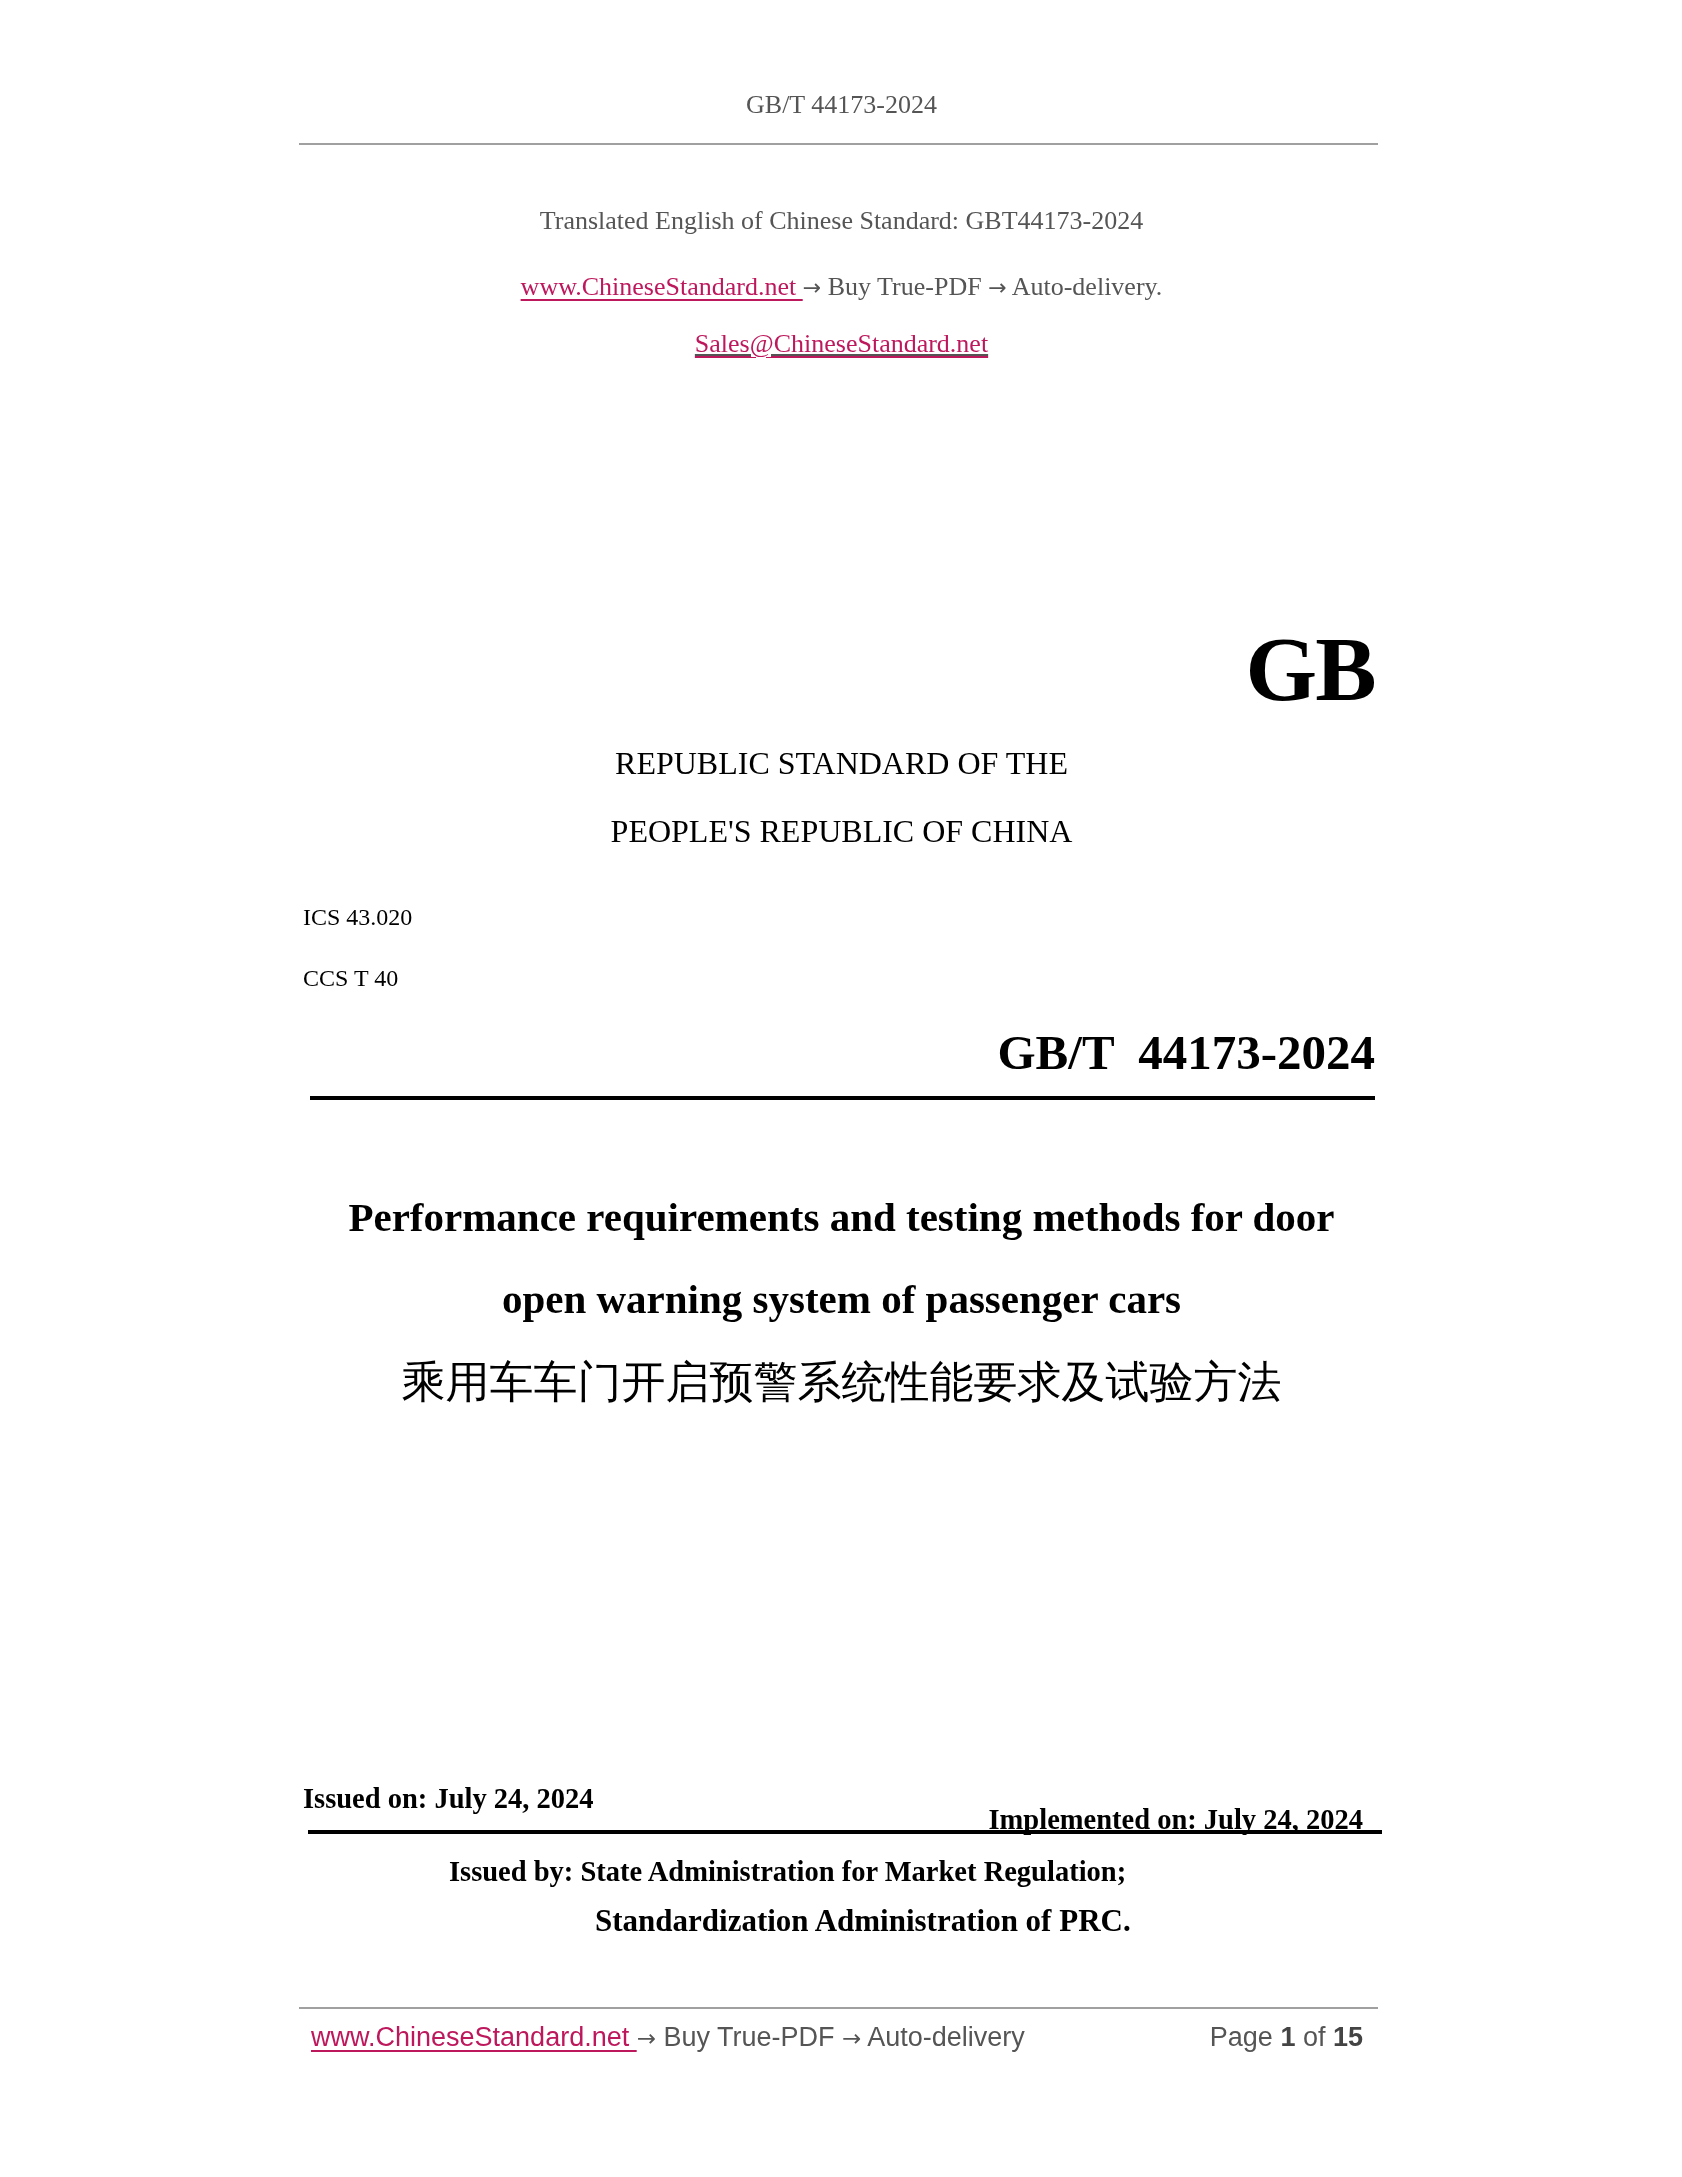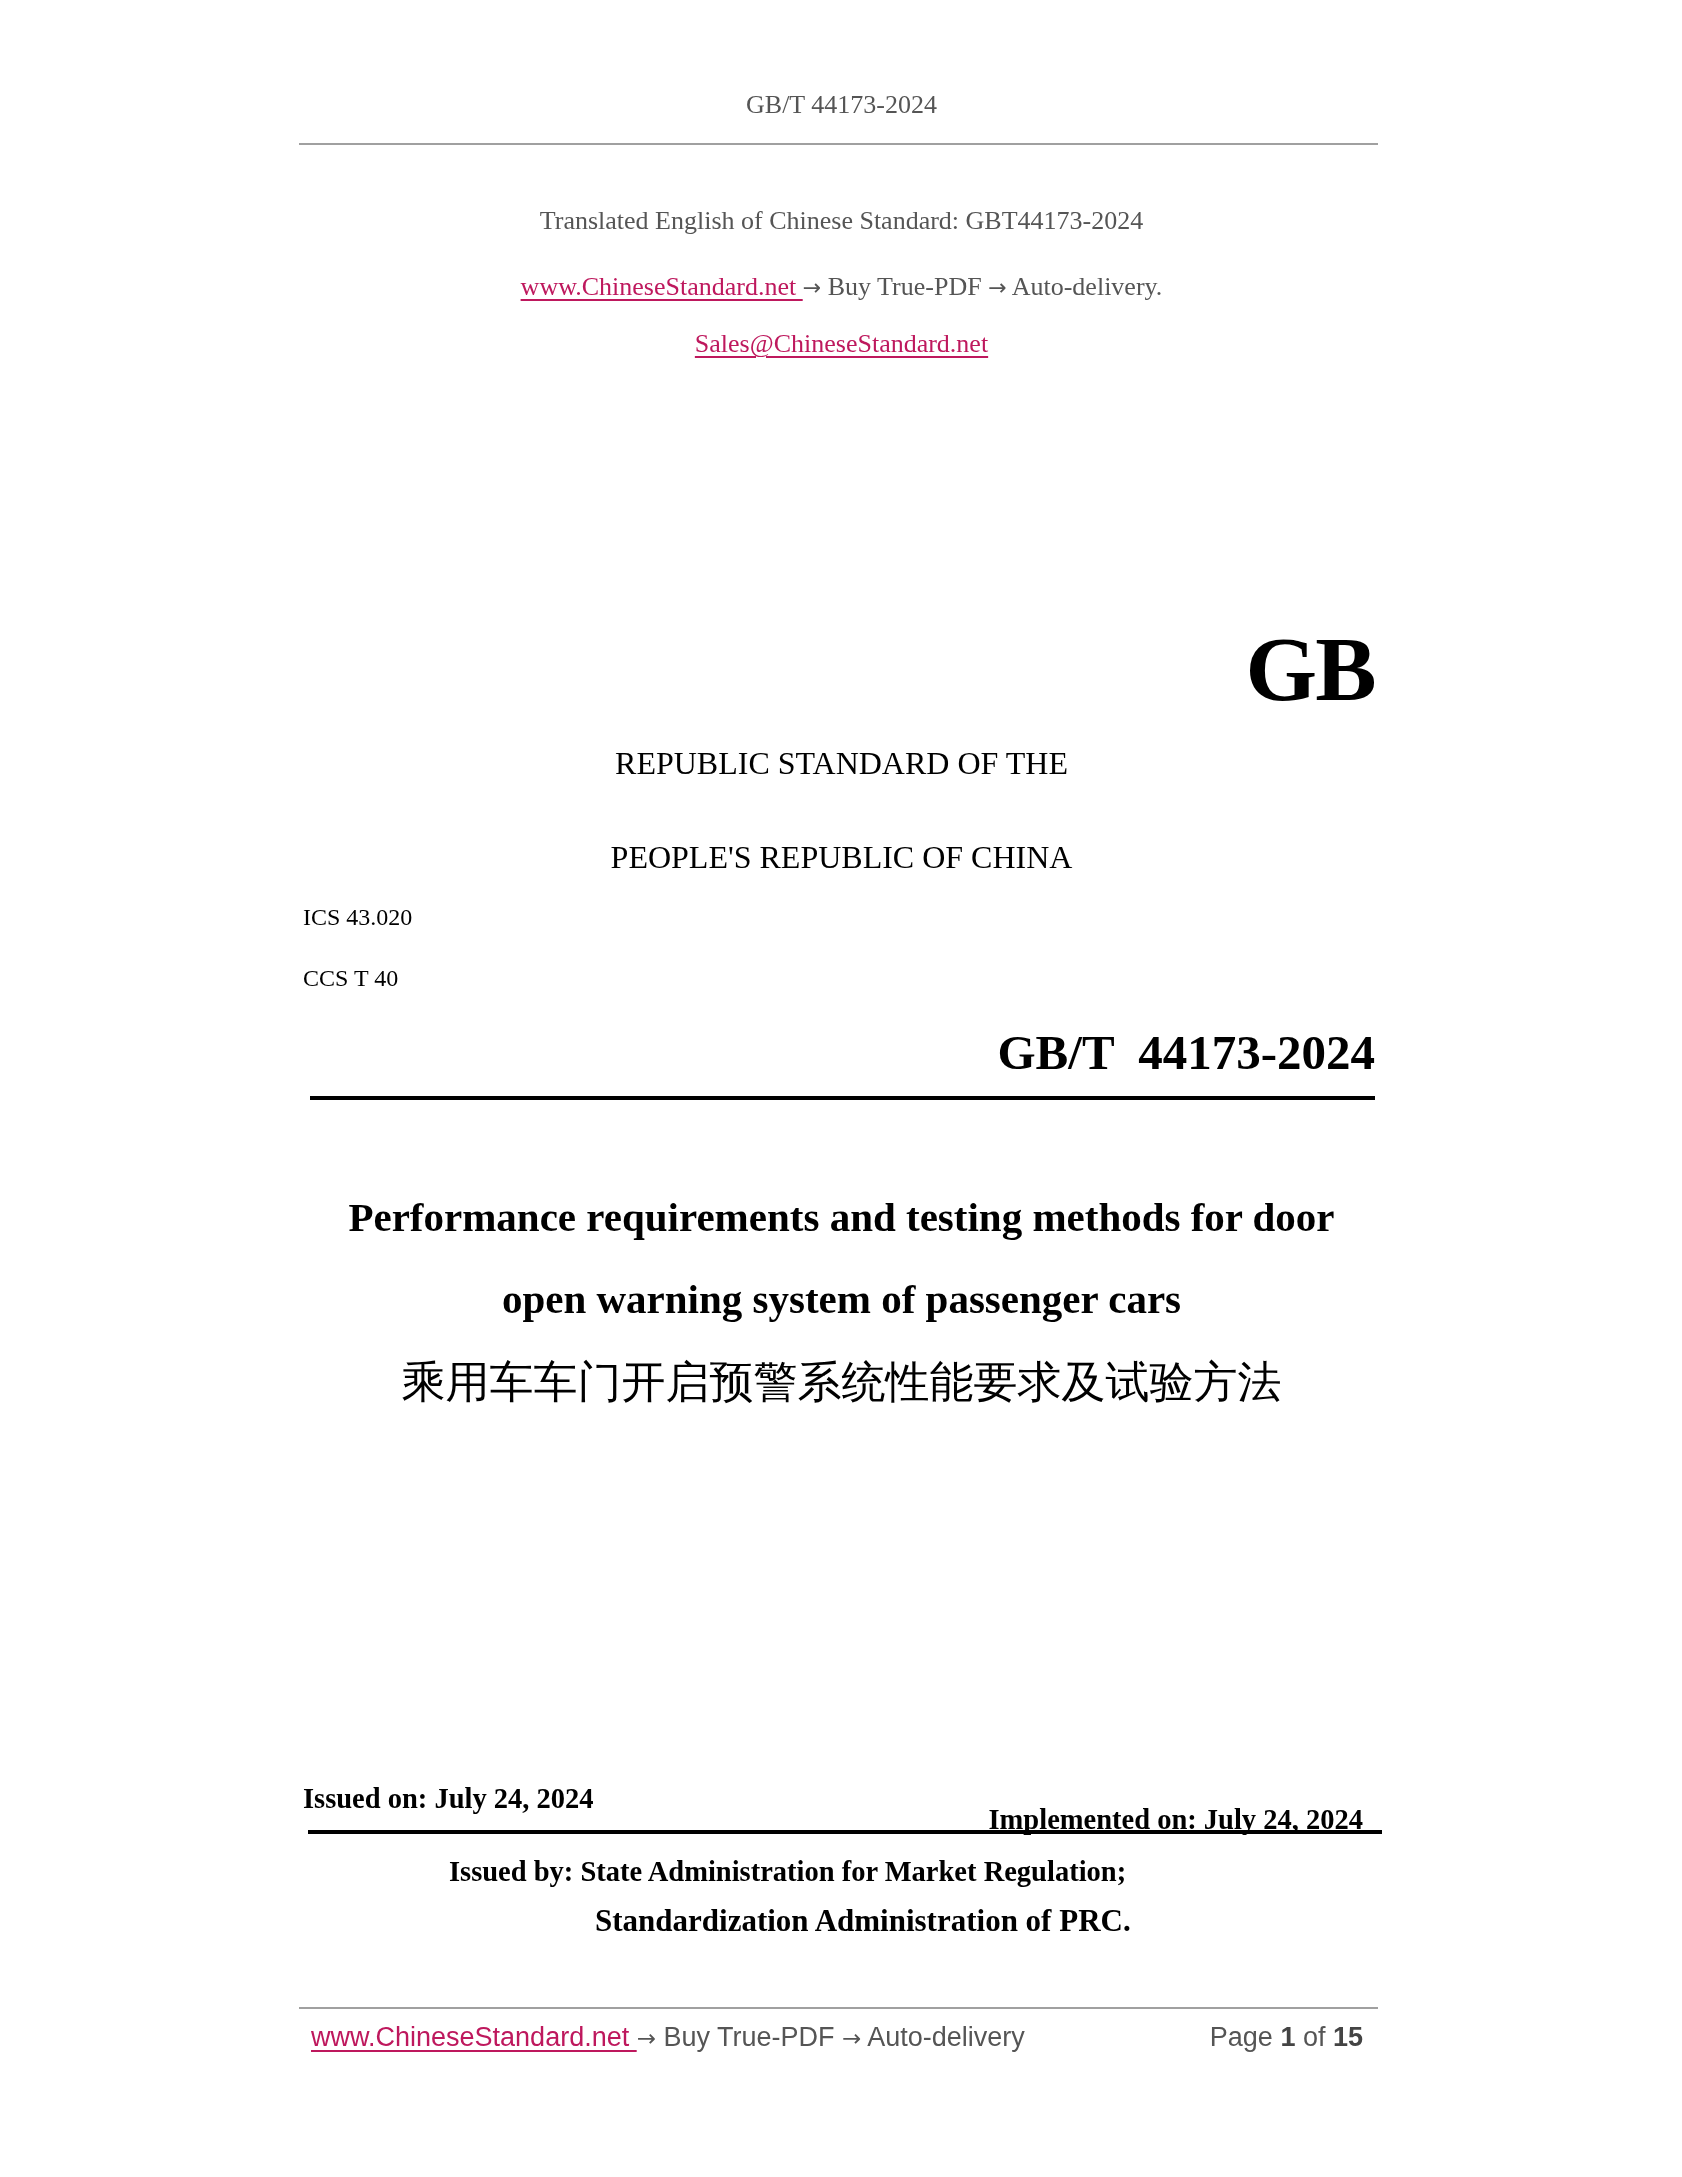--- a/index.html
+++ b/index.html
@@ -6,25 +6,25 @@
   body { width: 1683px; height: 2177px; position: relative; overflow: hidden;
          font-family: "Liberation Serif", "DejaVu Serif", serif; color: #000; }
   .abs { position: absolute; white-space: nowrap; }
   .center { left: 0; width: 1683px; text-align: center; }
   .gray { color: #555555; }
   .hline { position: absolute; }
   .run-header { top: 90px; font-size: 26px; }
   .header-rule { left: 299px; width: 1079px; top: 143px; height: 1.7px; background: #a0a0a0; }
   .promo1 { top: 206px; font-size: 26px; }
   .promo2 { top: 272px; font-size: 26px; }
-  .promo3 { top: 329px; font-size: 26px; }
+  .promo3 { top: 329px; font-size: 26px; text-decoration: underline; }
   .promo a, .ul { color: #be185d; text-decoration: underline; text-decoration-thickness: 1.7px; text-underline-offset: 3.5px; }
   .gb-logo { right: 308px; top: 616px; font-size: 92px; font-weight: bold; letter-spacing: -1.7px; }
   .nat1 { top: 745px; font-size: 32px; }
-  .nat2 { top: 839px; font-size: 32px; }
+  .nat2 { top: 813px; font-size: 32px; }
   .ics { left: 303px; top: 904px; font-size: 24px; }
   .ccs { left: 303px; top: 965px; font-size: 24px; }
   .stdno { right: 308px; top: 1024px; font-size: 49px; font-weight: bold; }
   .thick-rule { left: 310px; width: 1065px; top: 1096px; height: 3.5px; background: #000; }
   .title1 { top: 1193px; font-size: 41px; font-weight: bold; }
   .title2 { top: 1275px; font-size: 41px; font-weight: bold; }
   .title-cn { top: 1353px; font-size: 44px; font-family: "DejaVu Sans", sans-serif; }
   .issued-on { left: 303px; top: 1783px; font-size: 28.5px; font-weight: bold; }
   .implemented-on { right: 320px; top: 1783px; font-size: 28.5px; font-weight: bold; margin-top: 21px; }
   .issue-rule { left: 308px; width: 1074px; top: 1830px; height: 3.5px; background: #000; }

